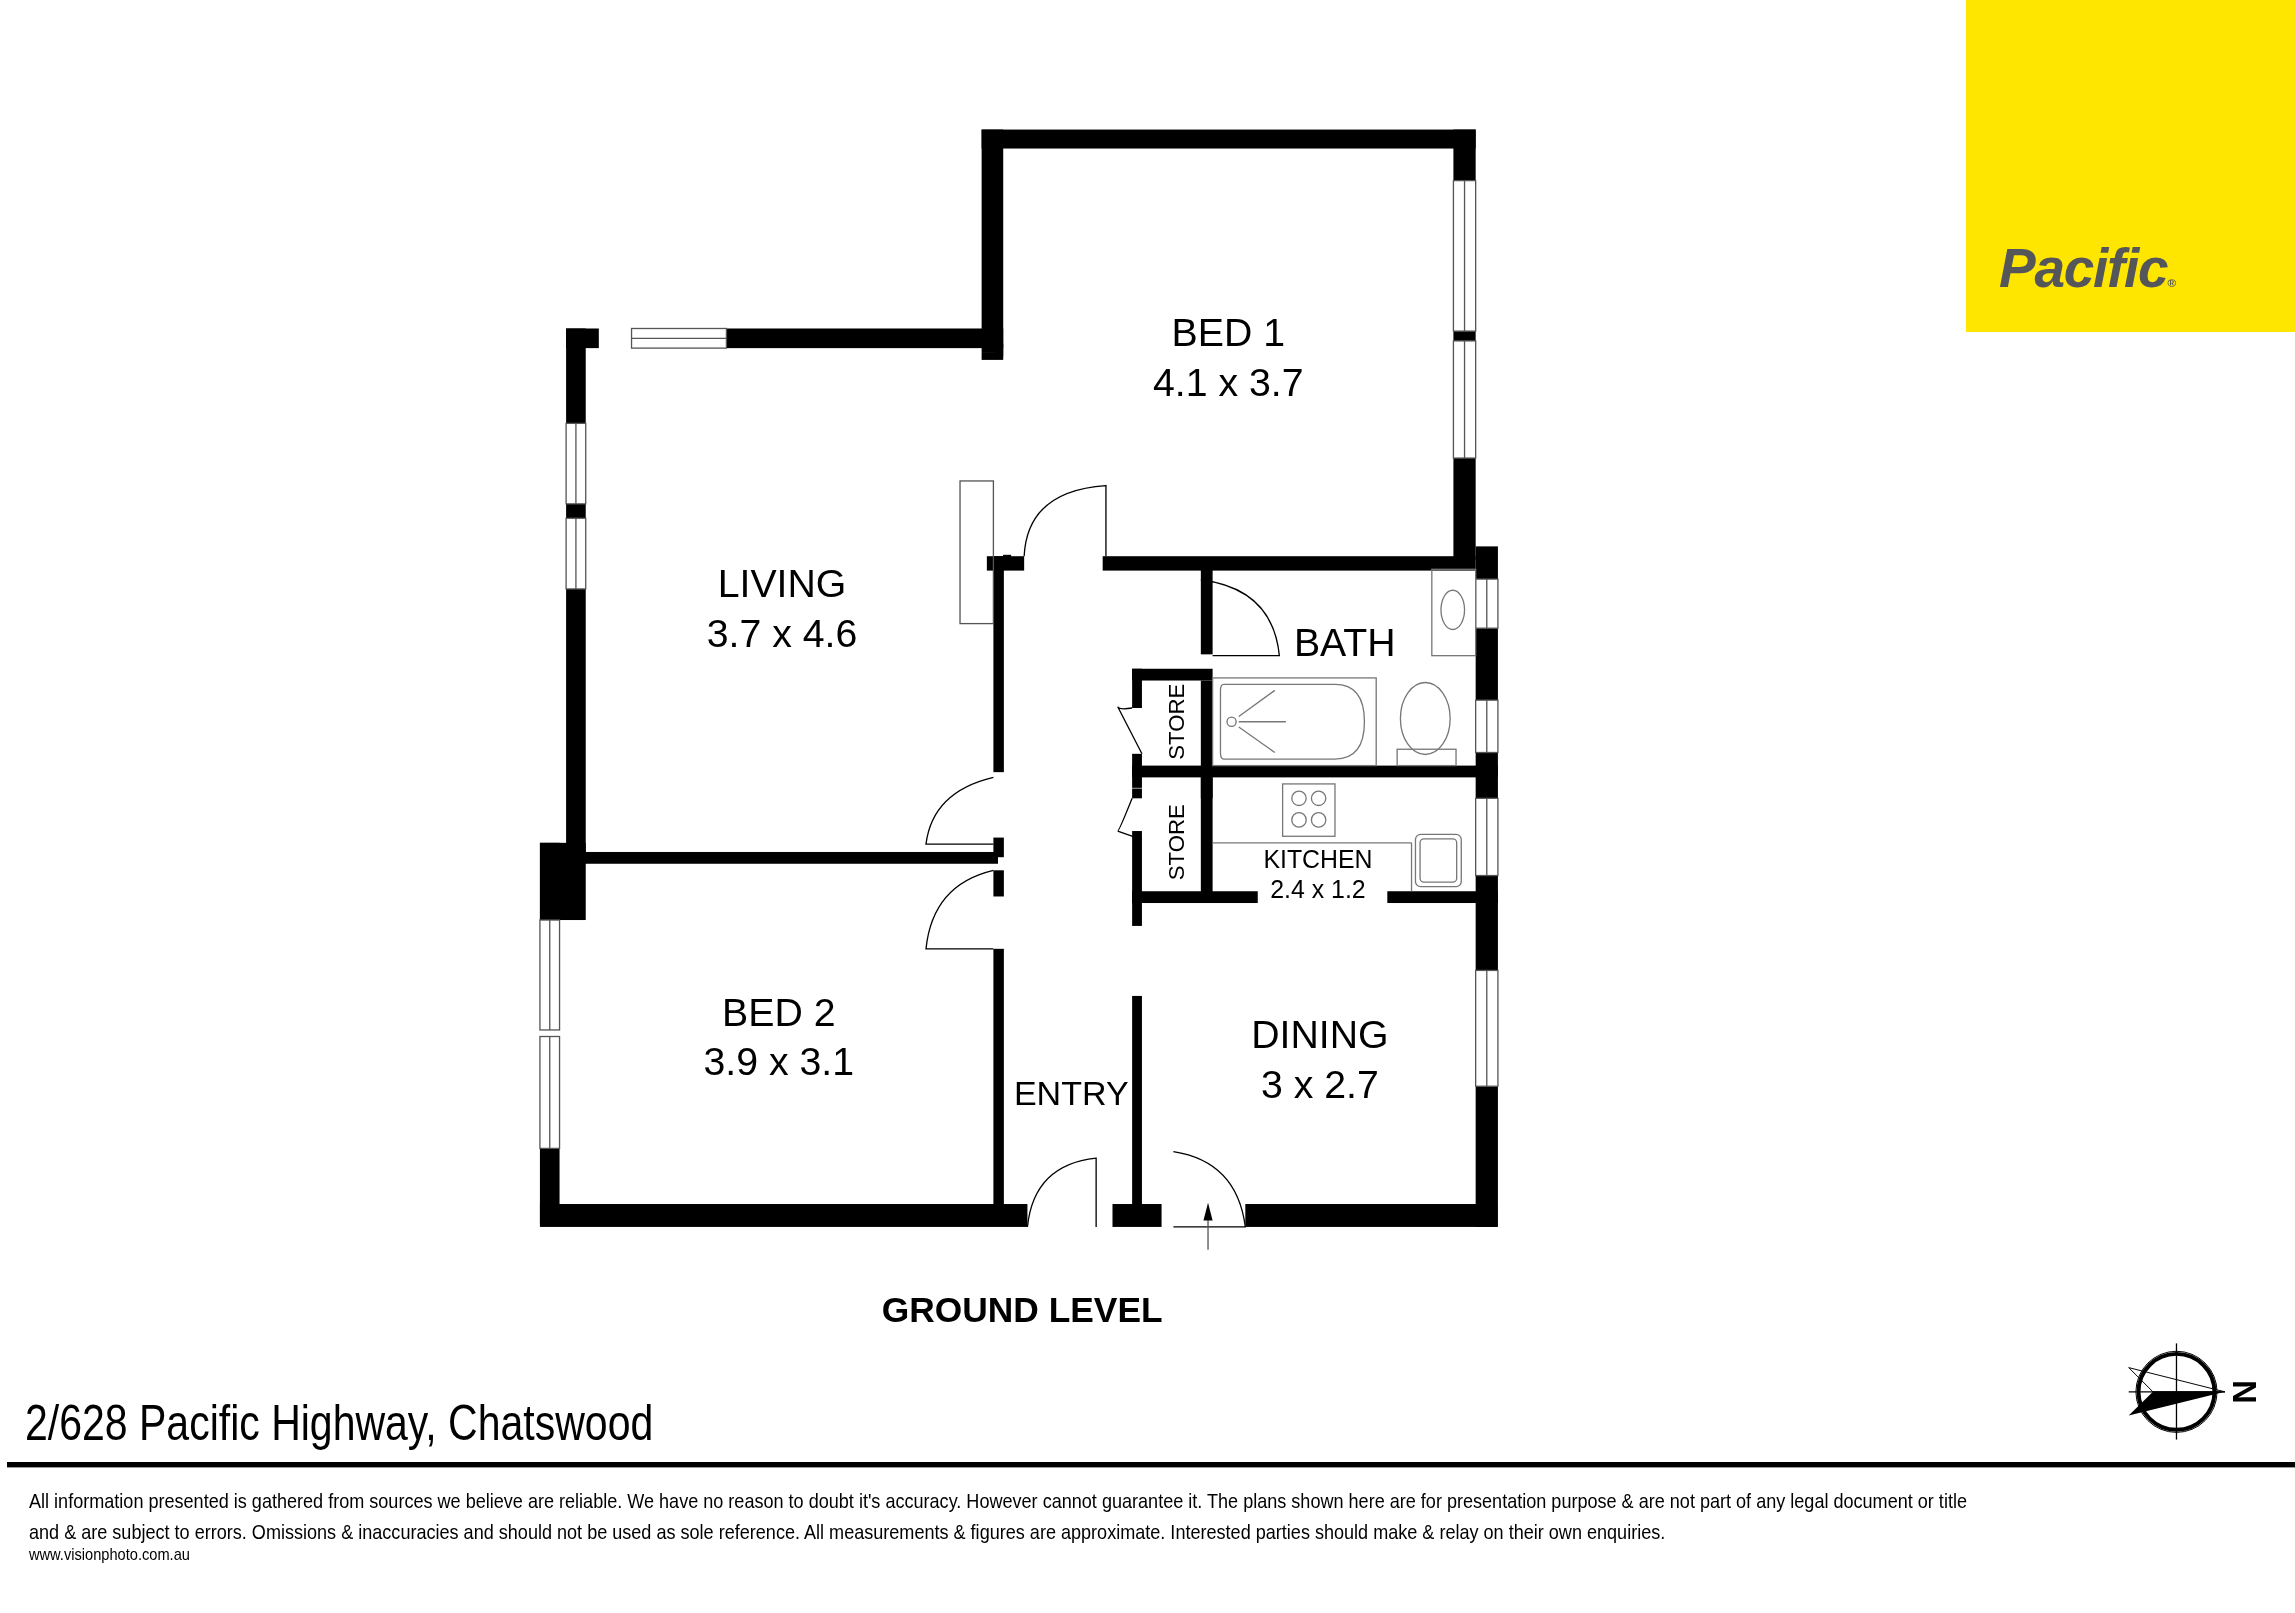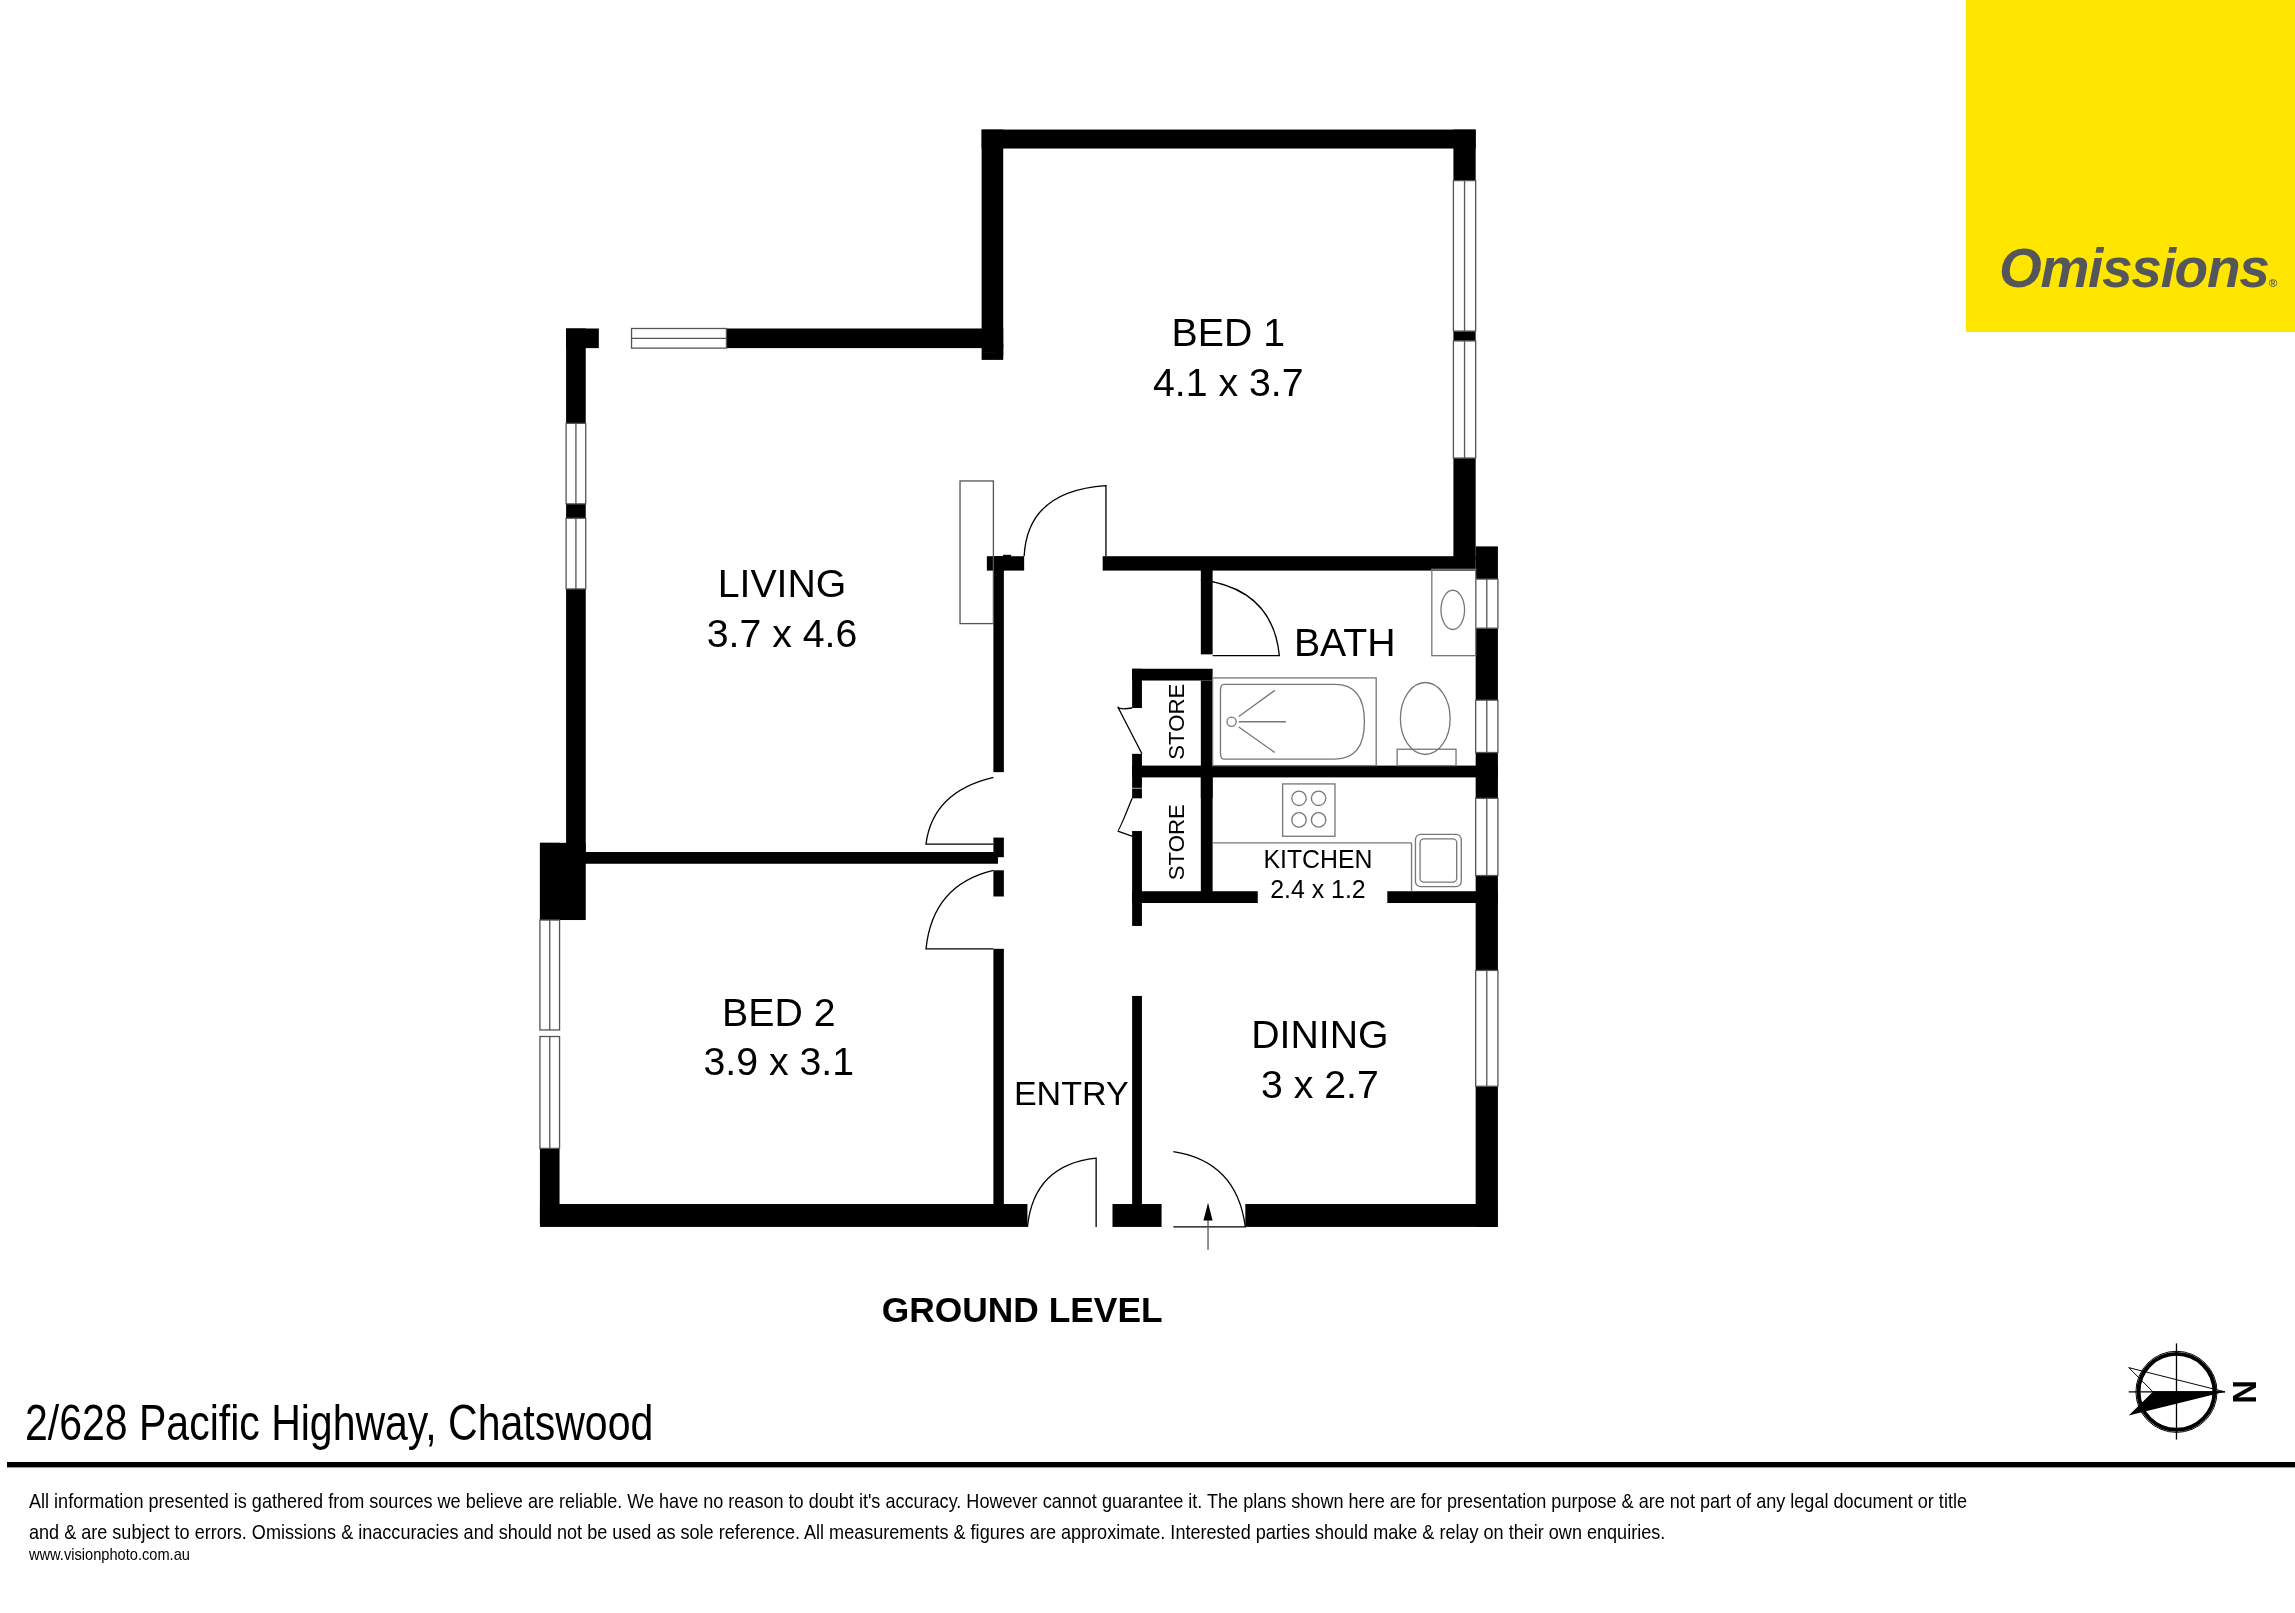--- a/index.html
+++ b/index.html
@@ -173,21 +173,21 @@
     <line x1="3253" y1="2127" x2="3400" y2="2127" stroke="#000" stroke-width="2"></line>
     <circle cx="3326" cy="2127" r="58" fill="none" stroke="#000" stroke-width="6"></circle>
     <circle cx="3326" cy="2127" r="62" fill="none" stroke="#000" stroke-width="1.5"></circle>
     <polygon points="3253,2163 3400,2127 3290,2127" fill="#000"></polygon>
     <polyline points="3253,2090 3400,2127 3290,2127 3253,2090" fill="none" stroke="#000" stroke-width="1.5"></polyline>
     <text x="3412" y="2144" font-size="50" font-weight="bold" font-family="Liberation Sans, sans-serif" transform="rotate(90 3430 2127)">N</text>
   </g>
 </svg>
 
 <div class="logo">
-  <div class="logo-text"><span>Omissions</span><span class="logo-reg">®</span></div>
+  <div class="logo-text"><span>Pacific</span><span class="logo-reg">®</span></div>
 </div>
 
 <div class="address">2/628 Pacific Highway, Chatswood</div>
 <div class="rule"></div>
 <div class="disclaimer">
   <div>All information presented is gathered from sources we believe are reliable. We have no reason to doubt it's accuracy. However cannot guarantee it. The plans shown here are for presentation purpose &amp; are not part of any legal document or title</div>
   <div>and &amp; are subject to errors. Omissions &amp; inaccuracies and should not be used as sole reference. All measurements &amp; figures are approximate. Interested parties should make &amp; relay on their own enquiries.</div>
 </div>
 <div class="website">www.visionphoto.com.au</div>
 

